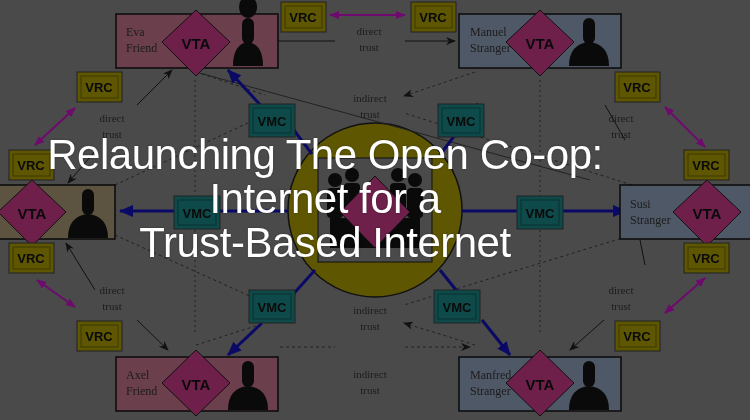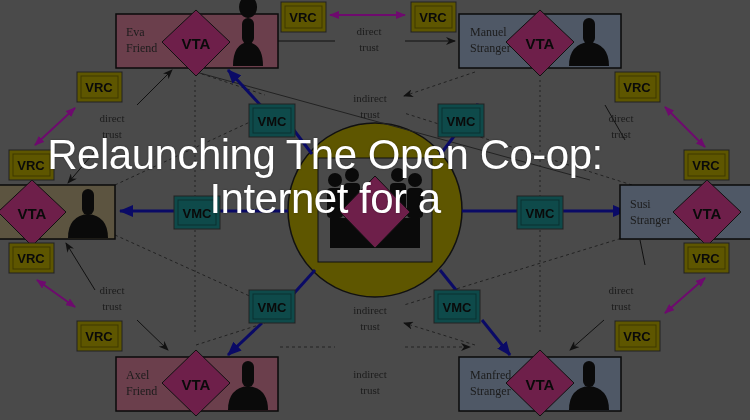--- a/index.html
+++ b/index.html
@@ -258,13 +258,14 @@
         <text x="457" y="312">VMC</text>
       </g>
   </g>
 </svg>
 
 <div id="overlay"></div>
 
 <div id="title">
   <div>Relaunching The Open Co-op:</div>
   <div>Internet for a</div>
+  <div>Trust-Based Internet</div>
 </div>
 
 </body></html>

